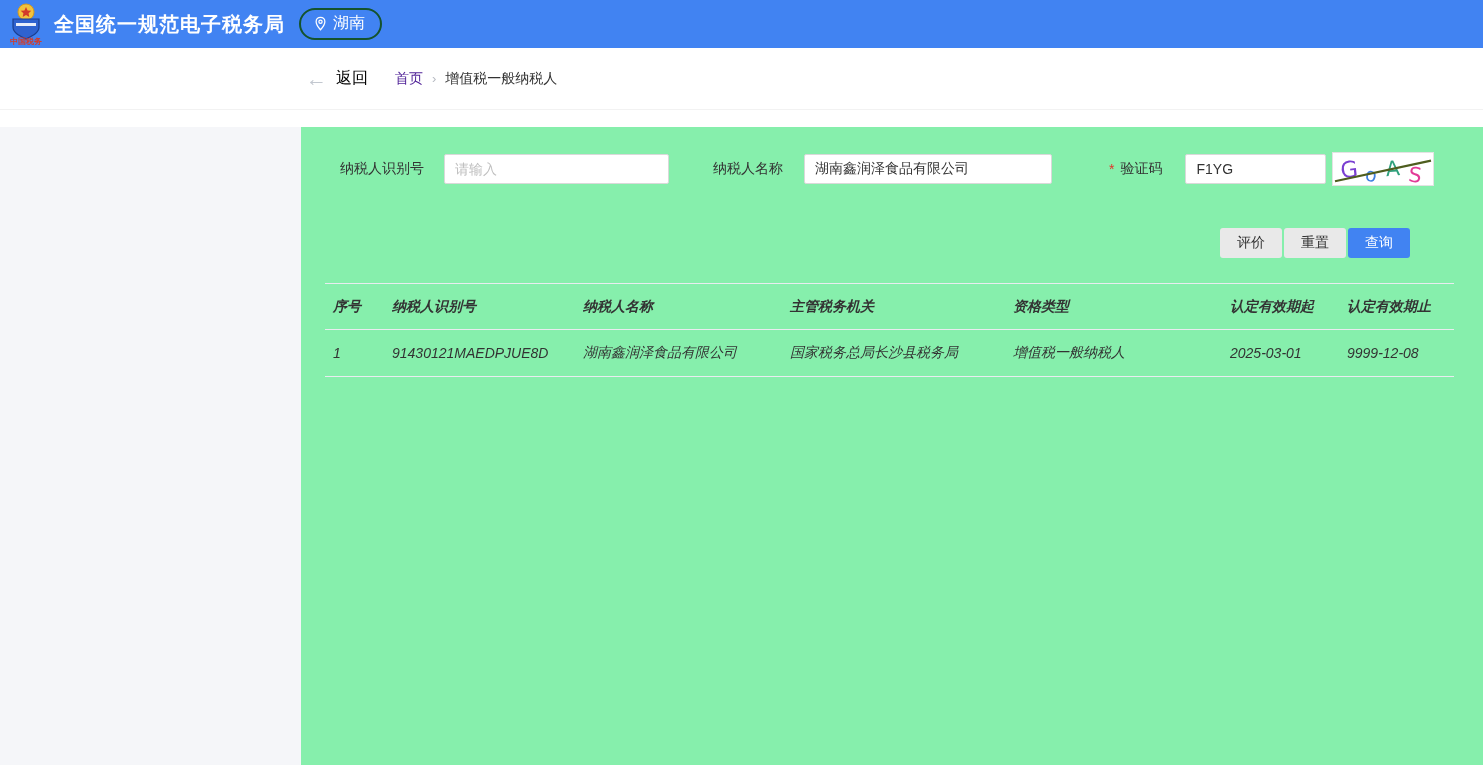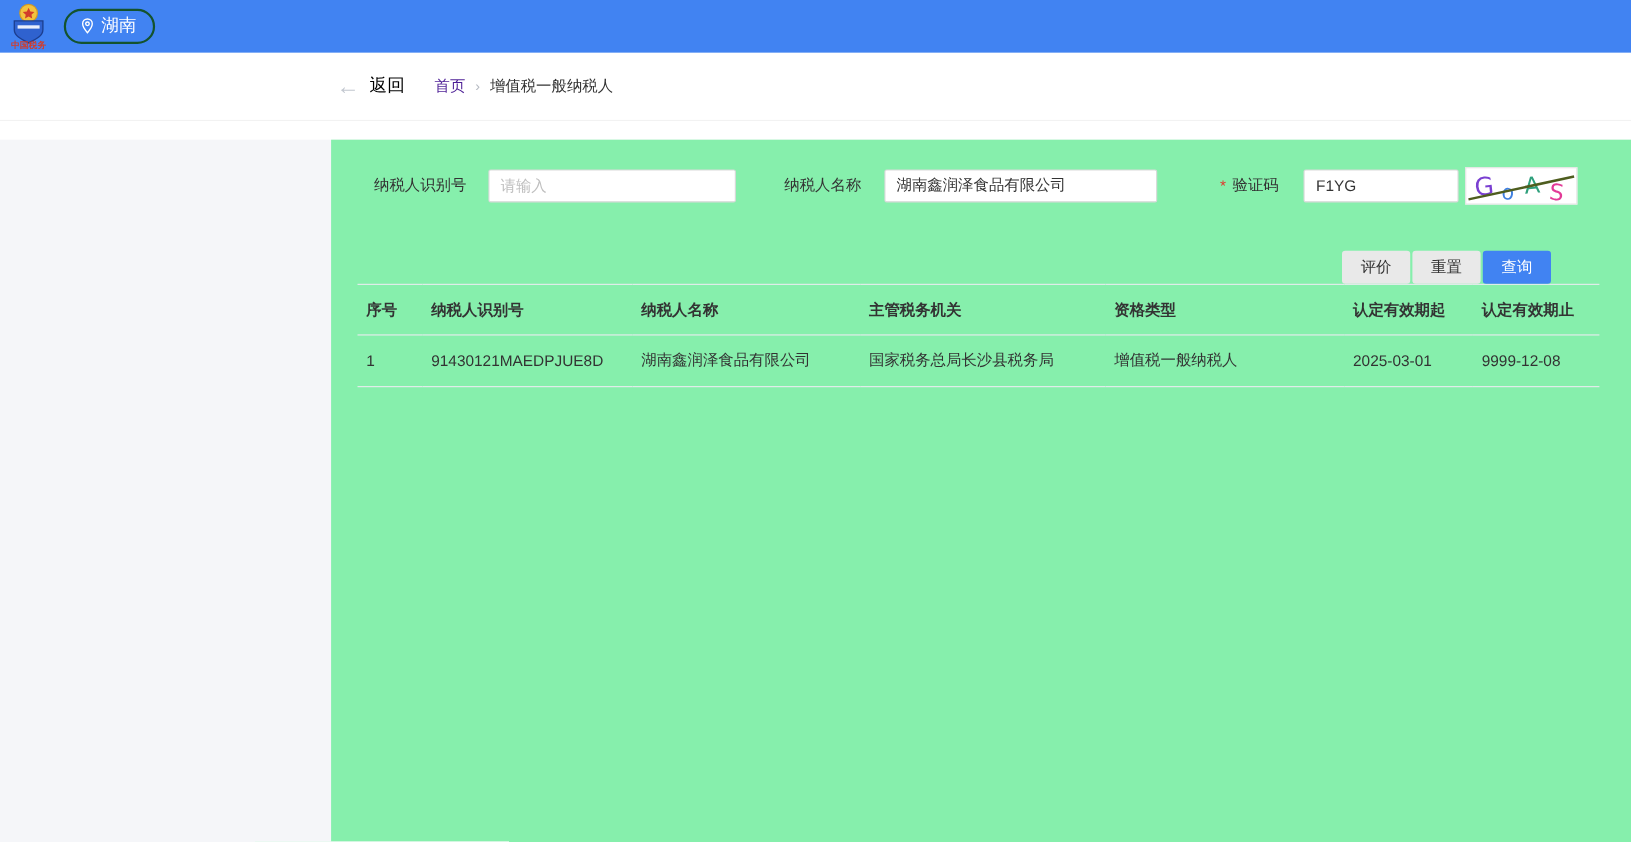--- a/index.html
+++ b/index.html
@@ -47,39 +47,40 @@
     display:flex; align-items:center; justify-content:center; cursor:pointer; }
 
   
   .btn-row { display:flex; justify-content:flex-end; margin-top:42px; padding-right:73px; gap:2px; }
   .btn { height:30px; padding:0 17px; border:none; border-radius:3px; font-size:14px;
     font-family:inherit; cursor:pointer; }
   .btn.gray { background:#e9e9e9; color:#333; }
   .btn.primary { background:#4183f2; color:#fff; }
 
   
-  .tbl-wrap { margin-left:24px; width:1129px; }
+  .tbl-wrap { margin-left:24px; margin-top:25px; width:1129px;font-style:italic; }
   table { width:100%; border-collapse:collapse; table-layout:fixed; }
   thead td { height:46px; font-weight:700; color:#333; }
   tbody td { height:47px; color:#333; }
   td { padding-left:8px; font-size:14px; vertical-align:middle; white-space:nowrap; overflow:hidden; }
   tr { border-bottom:1px solid #e9ecf0; }
   table { border-top:1px solid #e9ecf0; }
 </style>
 </head>
 <body>
 
 <div class="app-header">
   <svg class="logo" viewBox="0 0 36 42">
     <circle cx="18" cy="9" r="8" fill="#f2c23e" stroke="#d49a1e" stroke-width="1"></circle>
     <path d="M18 4 l1.6 3.4 3.7 .4 -2.7 2.5 .7 3.6 -3.3 -1.8 -3.3 1.8 .7 -3.6 -2.7 -2.5 3.7 -.4 z" fill="#d23c2a"></path>
     <path d="M5 16 h26 v8 c0 6 -7 9 -13 12 c-6 -3 -13 -6 -13 -12 z" fill="#2f62cf" stroke="#1c3e8f" stroke-width="1.2"></path>
     <rect x="8" y="20" width="20" height="3" fill="#e9eefb"></rect>
     <text x="18" y="41" text-anchor="middle" font-size="8" fill="#d23c2a" font-weight="bold">中国税务</text>
   </svg>
+  <div class="app-title">全国统一规范电子税务局</div>
   <div class="loc-pill">
     <svg width="15" height="15" viewBox="0 0 24 24">
       <path d="M12 2 C8 2 5 5 5 9 c0 5 7 13 7 13 s7 -8 7 -13 c0 -4 -3 -7 -7 -7 z" fill="none" stroke="#fff" stroke-width="2"></path>
       <circle cx="12" cy="9" r="2.6" fill="none" stroke="#fff" stroke-width="2"></circle>
     </svg>
     <span>湖南</span>
   </div>
 </div>
 
 <div class="crumb-bar">

